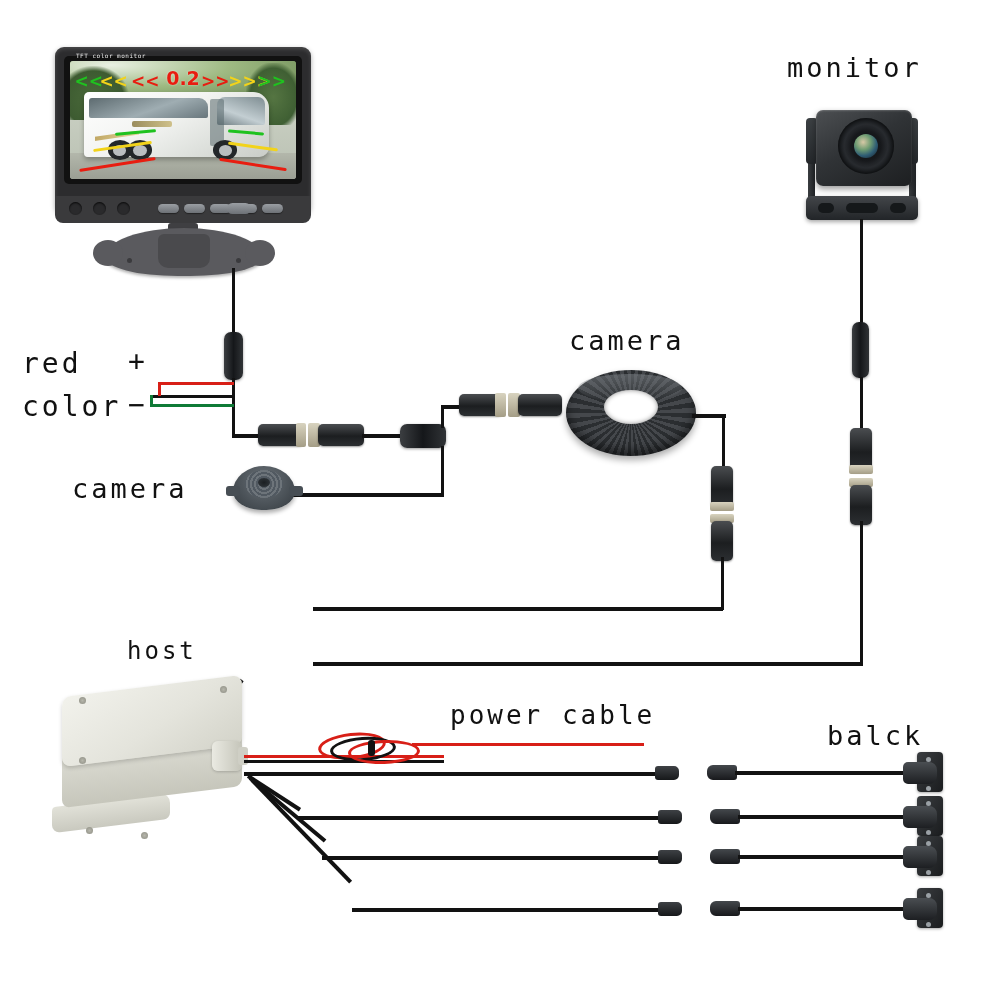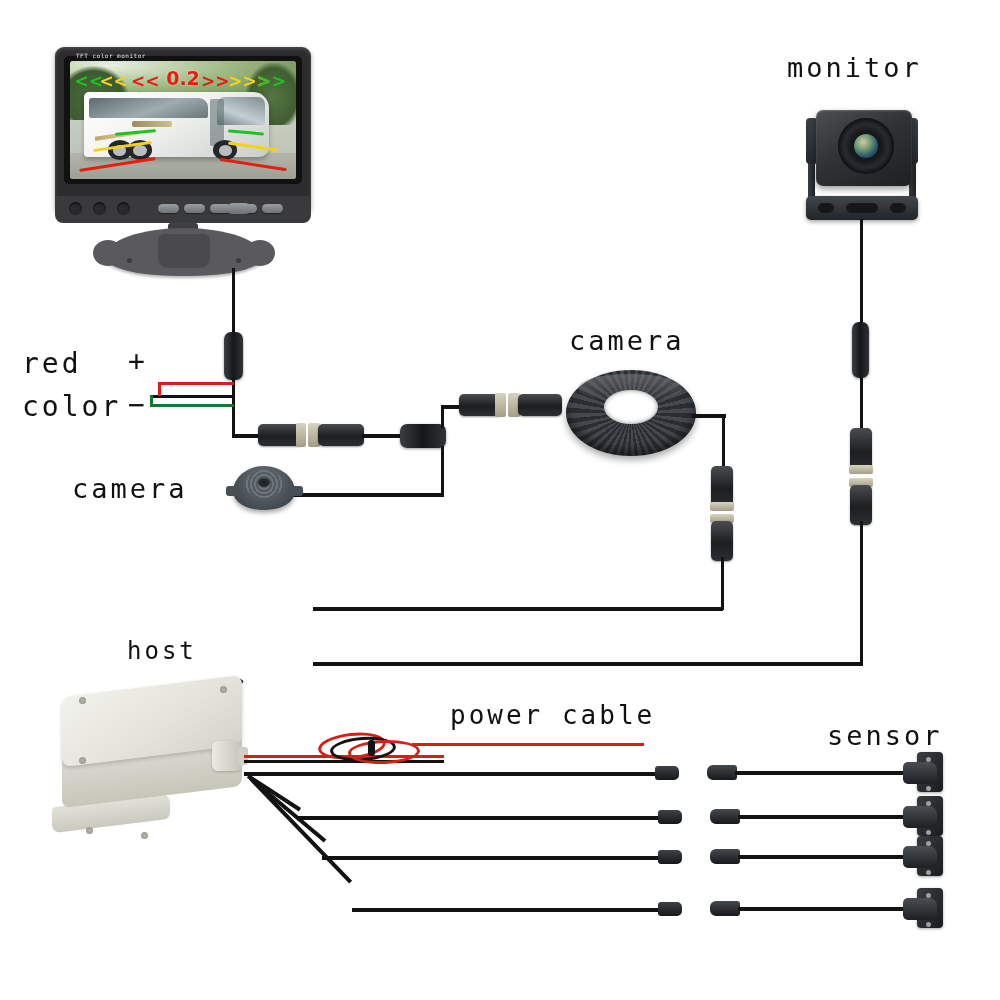--- a/index.html
+++ b/index.html
@@ -338,15 +338,15 @@
   <div class="w" style="left:250px;top:780px;width:4px;height:142px;transform:rotate(-44deg);transform-origin:top center;"></div>
   <div class="w wh" style="left:352px;top:908px;width:310px;"></div>
   <div class="sc-m" style="left:658px;top:902px;"></div>
   <div class="sc-f" style="left:710px;top:901px;"></div>
   <div class="w wh" style="left:738px;top:907px;width:172px;"></div>
   <div class="sens-brk" style="left:917px;top:888px;"></div>
   <div class="sens-head" style="left:903px;top:898px;"></div>
   <div class="sens-dot" style="left:926px;top:893px;"></div>
   <div class="sens-dot" style="left:926px;top:922px;"></div>
 
-  <div class="lbl" style="left:827px;top:720px;font-size:27px;">sensor</div>
+  <div class="lbl" style="left:827px;top:720px;font-size:27px;">balck</div>
 
 </div>
 
 </body></html>

